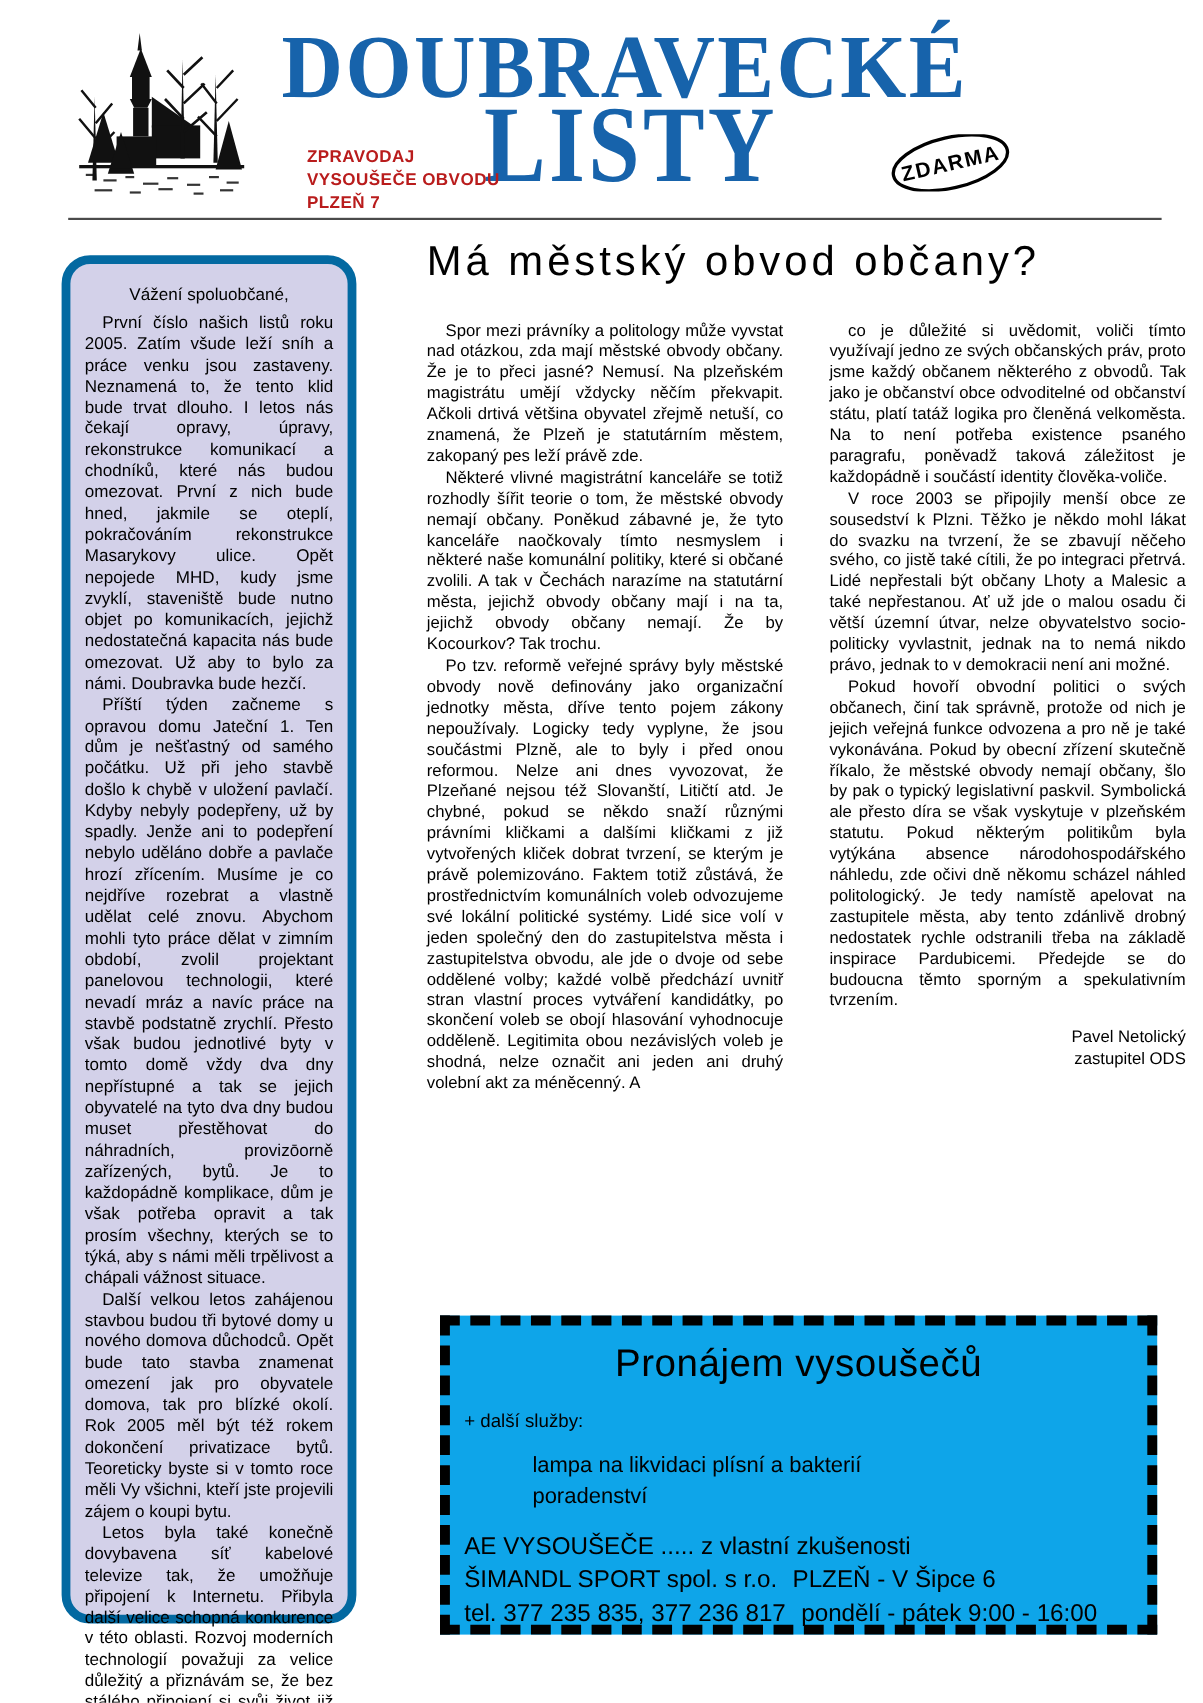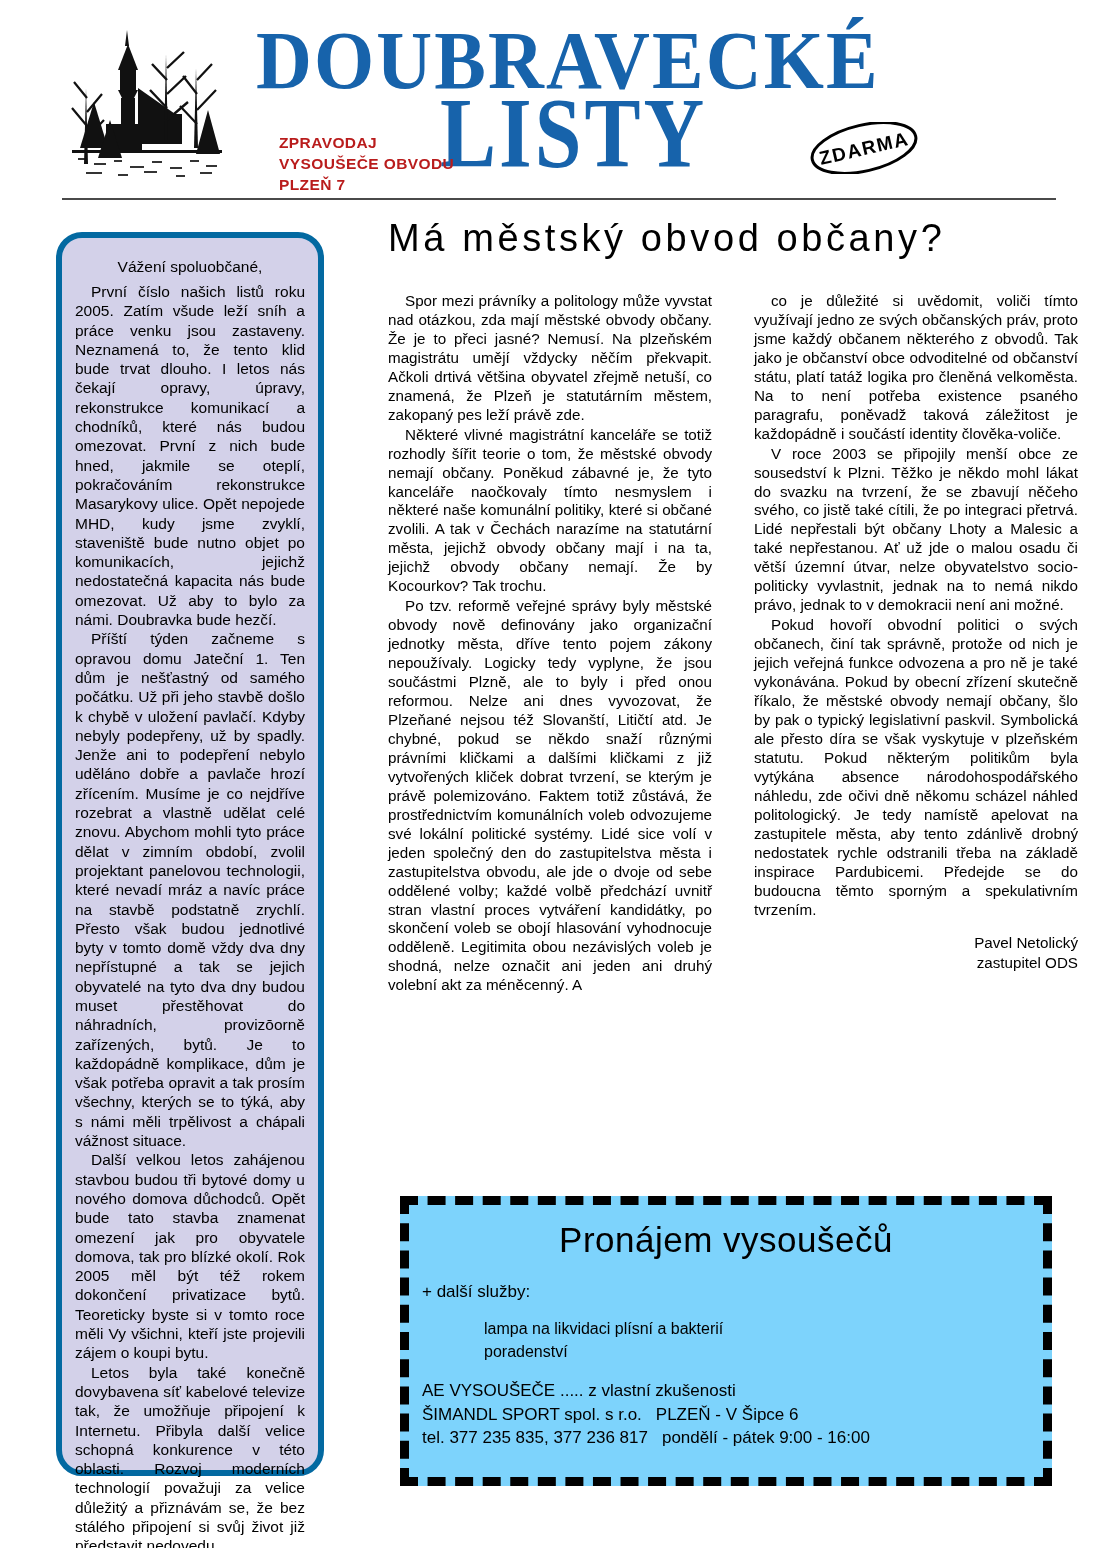--- a/index.html
+++ b/index.html
@@ -73,21 +73,21 @@
   }
 
   
   .content { position: absolute; left: 0; top: 206px; width: 1094px; }
 
   
   .sidebar {
     position: absolute; left: 56px; top: 26px;
     width: 268px; height: 1244px;
     background: #d3d1e9;
-    border: 6px solid #0369a1;
+    border: 8px solid #0369a1;
     border-radius: 26px;
     padding: 20px 13px 16px 13px;
   }
   .sidebar .greeting {
     text-align: center;
     font-size: 15.5px;
     margin-bottom: 6px;
   }
   .sidebar p {
     font-size: 15.5px;
@@ -130,39 +130,39 @@
   .col p { text-indent: 17px; margin-bottom: 1px; }
   .col .byline {
     text-align: right; text-indent: 0; margin-top: 14px;
     line-height: 1.26;
   }
 
   
   .adbox {
     position: absolute; left: 400px; top: 990px;
     width: 652px; height: 290px;
-    background: #7dd3fc;
+    background: #0ea5e9;
     padding: 16px 22px 10px 22px;
   }
   .adbox::before {
     content: "";
     position: absolute; left: 0; top: 0; right: 0; bottom: 0;
     border: 9px dashed #000;
     pointer-events: none;
   }
   .ad-title {
     text-align: center;
     font-size: 35px;
     letter-spacing: 0.5px;
     margin: 8px 0 22px 0;
     font-weight: normal;
   }
   .ad-sub { font-size: 17px; margin-bottom: 16px; }
-  .ad-list { font-size: 16px; line-height: 1.42; margin-left: 62px; margin-bottom: 16px; }
-  .ad-contact { font-size: 17px; line-height: 1.38; }
+  .ad-list { font-size: 20px; line-height: 1.42; margin-left: 62px; margin-bottom: 16px; }
+  .ad-contact { font-size: 22px; line-height: 1.38; }
   .ad-contact .sp { display: inline-block; width: 14px; }
 </style>
 </head>
 <body>
 
 <div class="page">
 
   <div class="masthead">
 
     <div class="logo-box">

